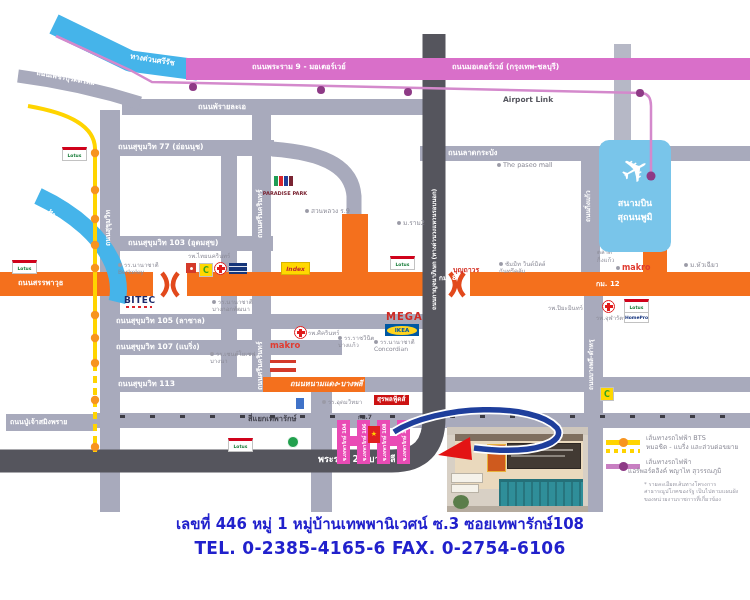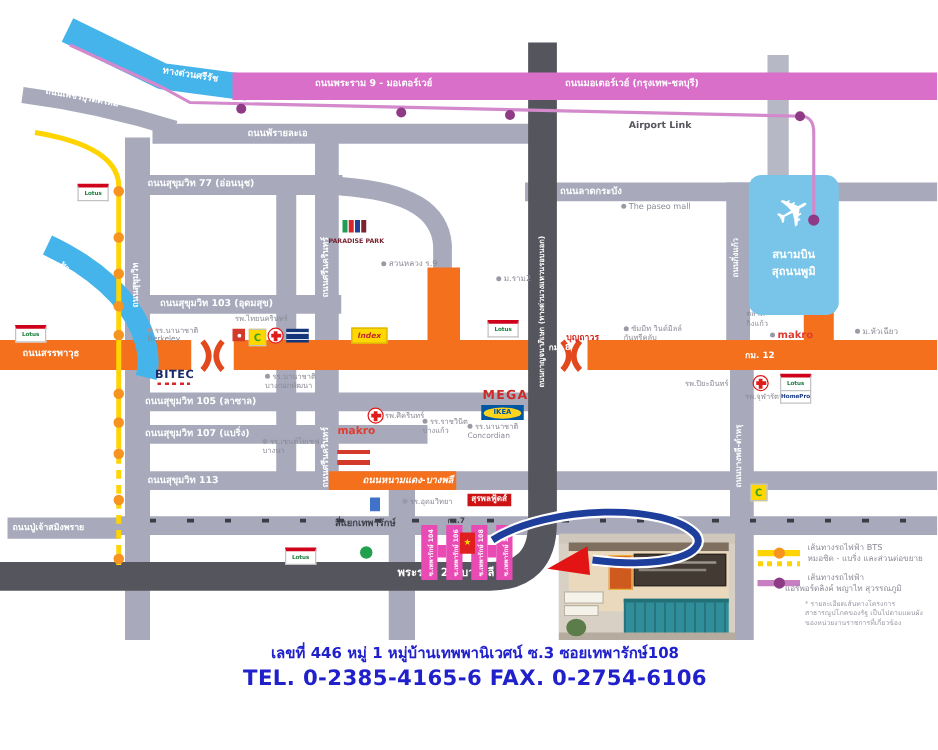--- a/index.html
+++ b/index.html
@@ -38,21 +38,21 @@
   .redchip::after{content:"";position:absolute;left:3.5px;top:3.5px;width:3px;height:3px;background:#fff;border-radius:50%;}
   .redstore{position:absolute;width:26px;height:12px;background:#d43a2a;
             background-image:linear-gradient(#d43a2a 0 3px,#fff 3px 8px,#d43a2a 8px 12px);}
   .soibar{position:absolute;width:13px;height:44px;background:#e94bb5;}
   .soilbl{position:absolute;transform:rotate(-90deg);transform-origin:0 0;font-size:5px;color:#fff;white-space:nowrap;font-weight:bold;}
   .ticks{position:absolute;left:120px;top:415px;width:624px;height:3px;
          background:repeating-linear-gradient(90deg,#3c3c44 0 5px,transparent 5px 30px);}
   .legend-note{white-space:normal;width:102px;line-height:1.35;color:#9a9aa6;}
   #addr{position:absolute;left:55px;top:512px;width:650px;text-align:center;color:#2121cc;font-weight:bold;}
   #addr .a1{font-size:15px;margin-bottom:2px;}
-  #addr .a2{font-size:12px;margin-bottom:1px;text-align:center;}
+  #addr .a2{font-size:15px;margin-bottom:1px;text-align:center;}
   #addr .a4{font-size:17px;margin-top:2px;letter-spacing:.3px;}
   svg{position:absolute;left:0;top:0;pointer-events:none;}
 </style>
 </head>
 <body>
 
 <div id="map">
 
   <div class="r" style="left:100px;top:110px;width:20px;height:402px;"></div>
   <div class="r" style="left:252px;top:100px;width:19px;height:290px;"></div>
@@ -129,21 +129,21 @@
   <div class="L w f7 v" style="left:256px;top:238px;">ถนนศรีนครินทร์</div>
   <div class="L w f7 v" style="left:256px;top:390px;">ถนนศรีนครินทร์</div>
   <div class="L w f75" style="left:18px;top:278px;">ถนนสรรพาวุธ</div>
   <div class="L w f65" style="left:52px;top:208px;transform:rotate(52deg);transform-origin:0 0;">ทางด่วนดินแดง-บางนา</div>
   <div class="L w f75" style="left:345px;top:294px;">ถนนบางนา-ตราด</div>
   <div class="L w f65" style="left:399px;top:275px;margin-left:40px;">กม. 8</div>
   <div class="L w f7" style="left:596px;top:280px;">กม. 12</div>
   <div class="L w f6 v" style="left:430px;top:310px;">ถนนกาญจนาภิเษก (ทางด่วนวงแหวนรอบนอก)</div>
   <div class="L w f65 v" style="left:585px;top:222px;">ถนนกิ่งแก้ว</div>
   <div class="L w f65 v" style="left:588px;top:390px;">ถนนบางพลี-ตำหรุ</div>
-  <div class="L dk f75" style="left:248px;top:414px;font-weight:bold;margin-left:20px;">สี่แยกเทพารักษ์</div>
+  <div class="L dk f75" style="left:248px;top:414px;font-weight:bold;">สี่แยกเทพารักษ์</div>
   <div class="L dk f6" style="left:358px;top:413px;font-weight:bold;">กม.7</div>
   <div class="L w f7" style="left:10px;top:418px;">ถนนปู่เจ้าสมิงพราย</div>
   <div class="L w f9" style="left:318px;top:454px;">พระราม 2 - บางพลี</div>
 
   <div class="L g f65" style="left:497px;top:162px;"><span class="pt"></span><span>The paseo mall</span></div>
   <div class="abs" style="left:274px;top:176px;display:flex;gap:1px;">
     <i style="width:4px;height:10px;background:#1f9d55;"></i>
     <i style="width:4px;height:10px;background:#d9262c;"></i>
     <i style="width:4px;height:10px;background:#20409a;"></i>
     <i style="width:4px;height:10px;background:#7a2432;"></i>

